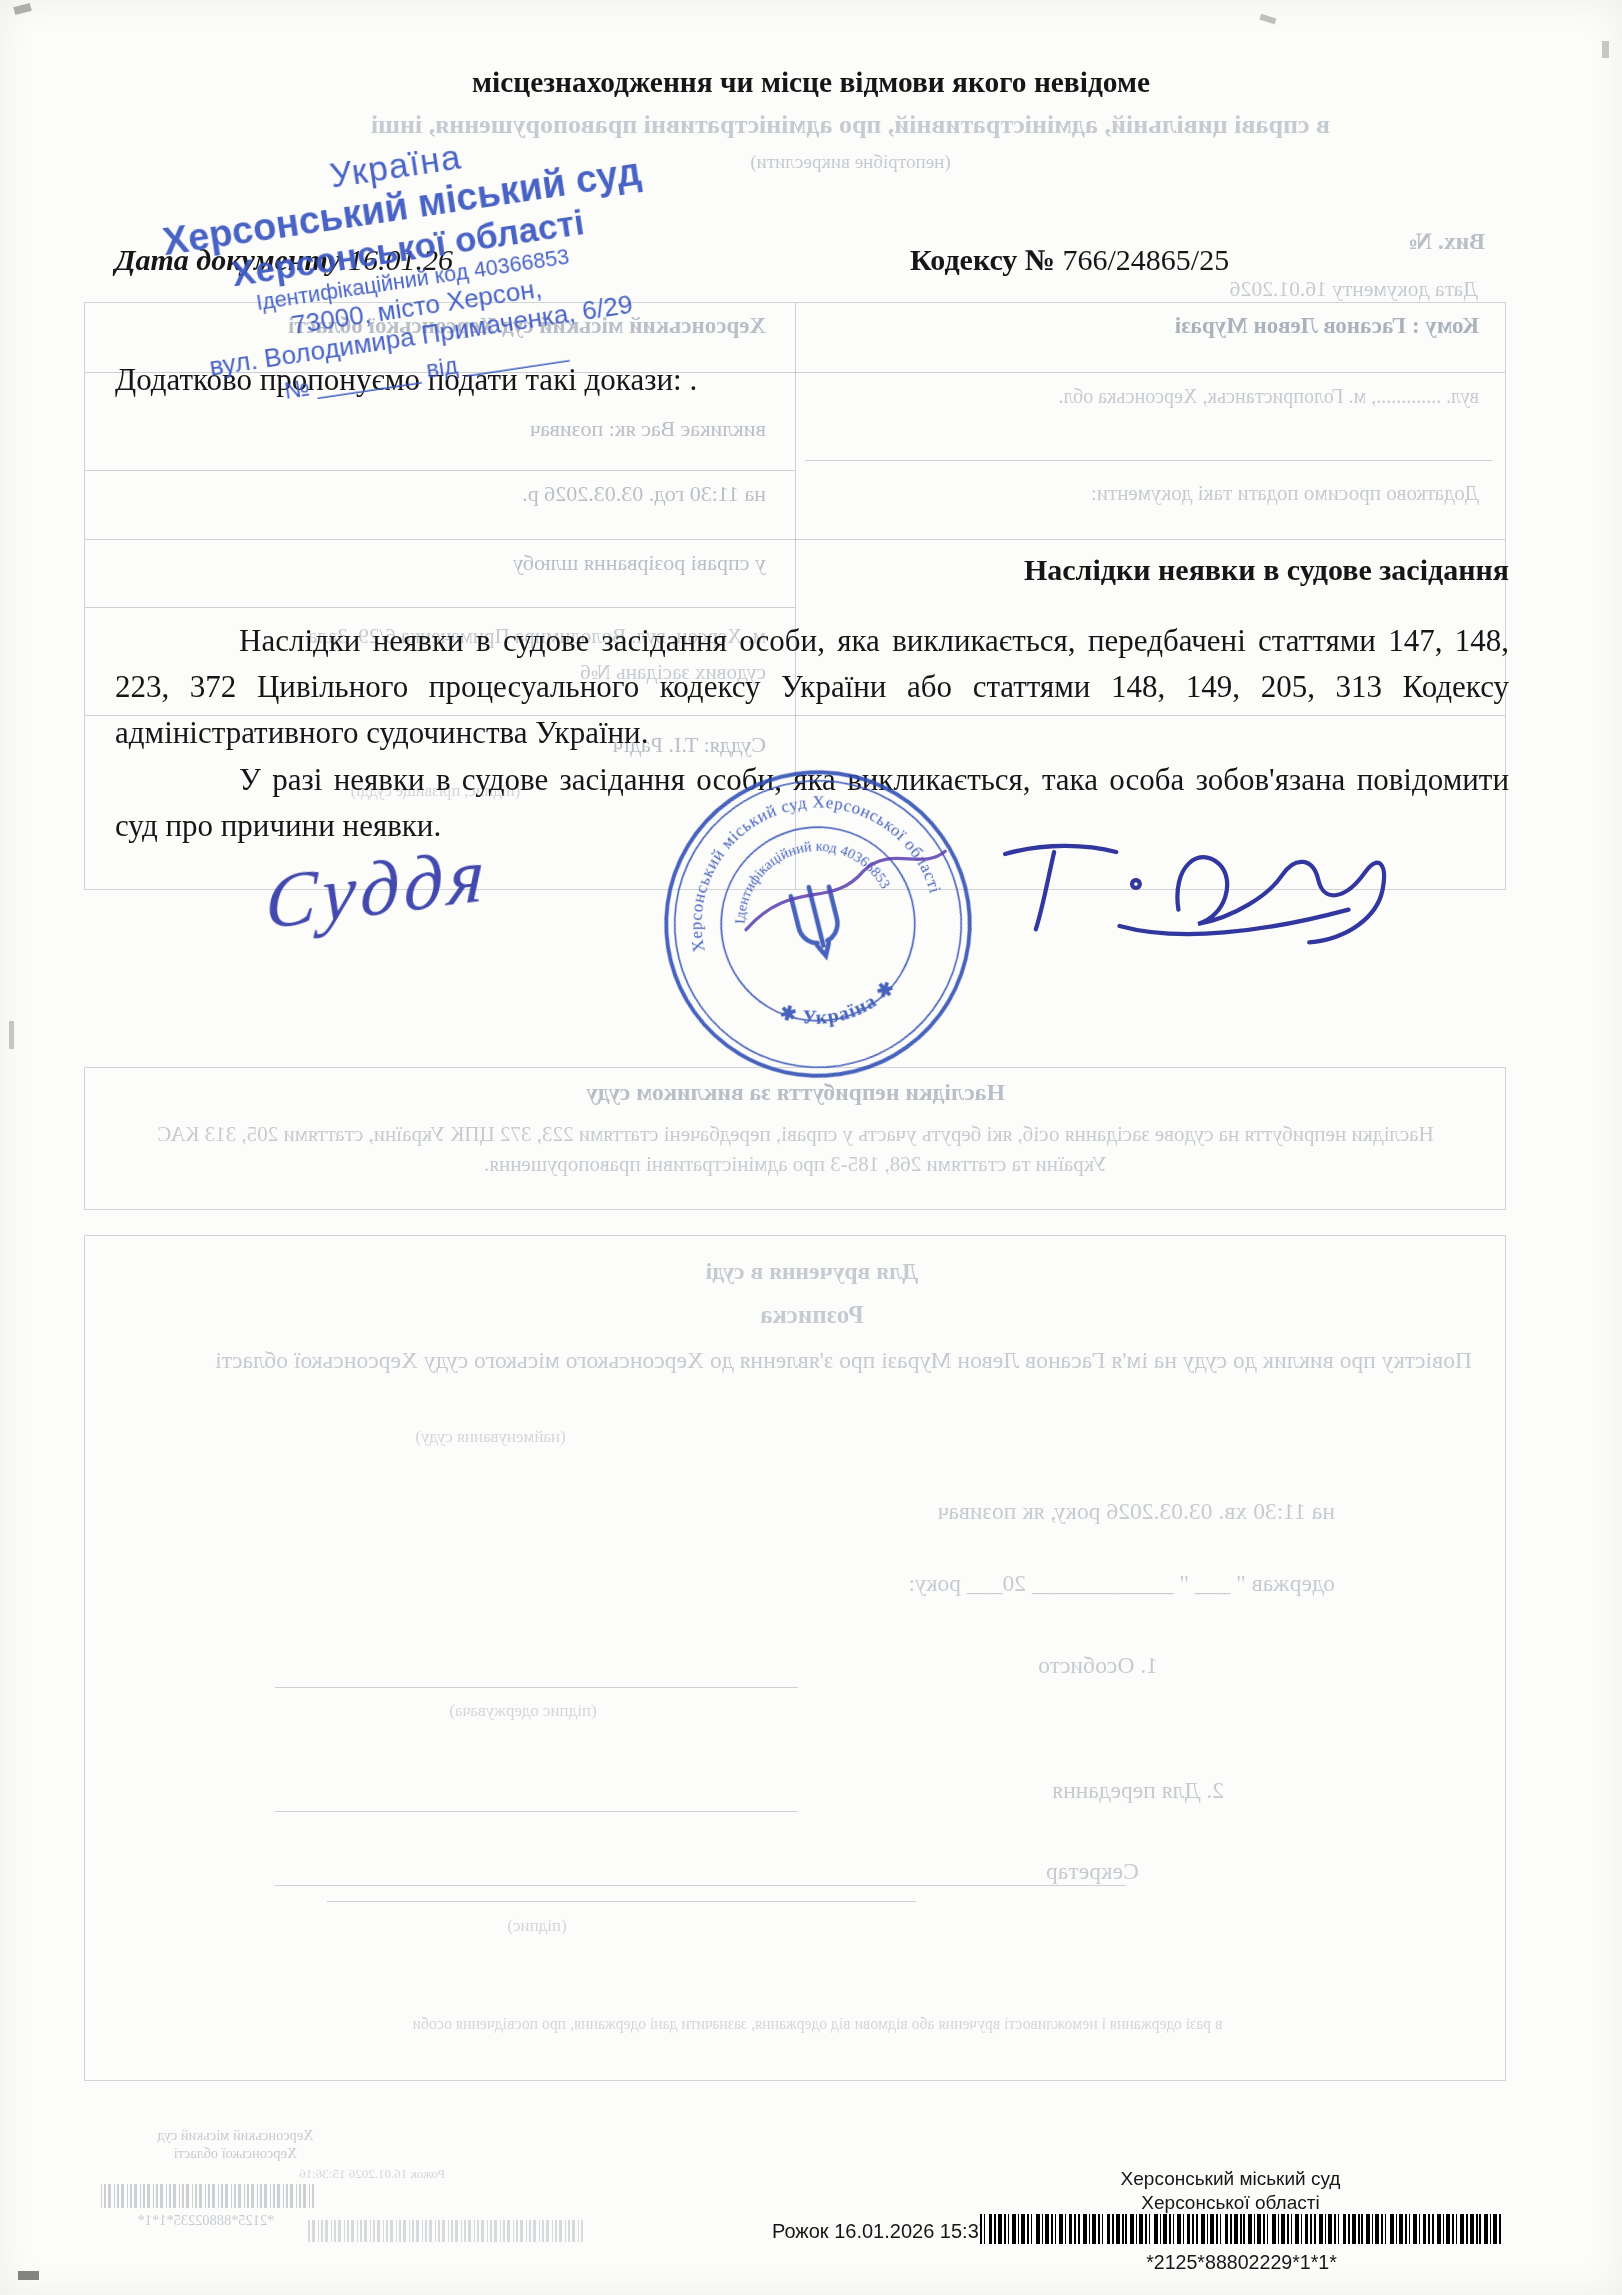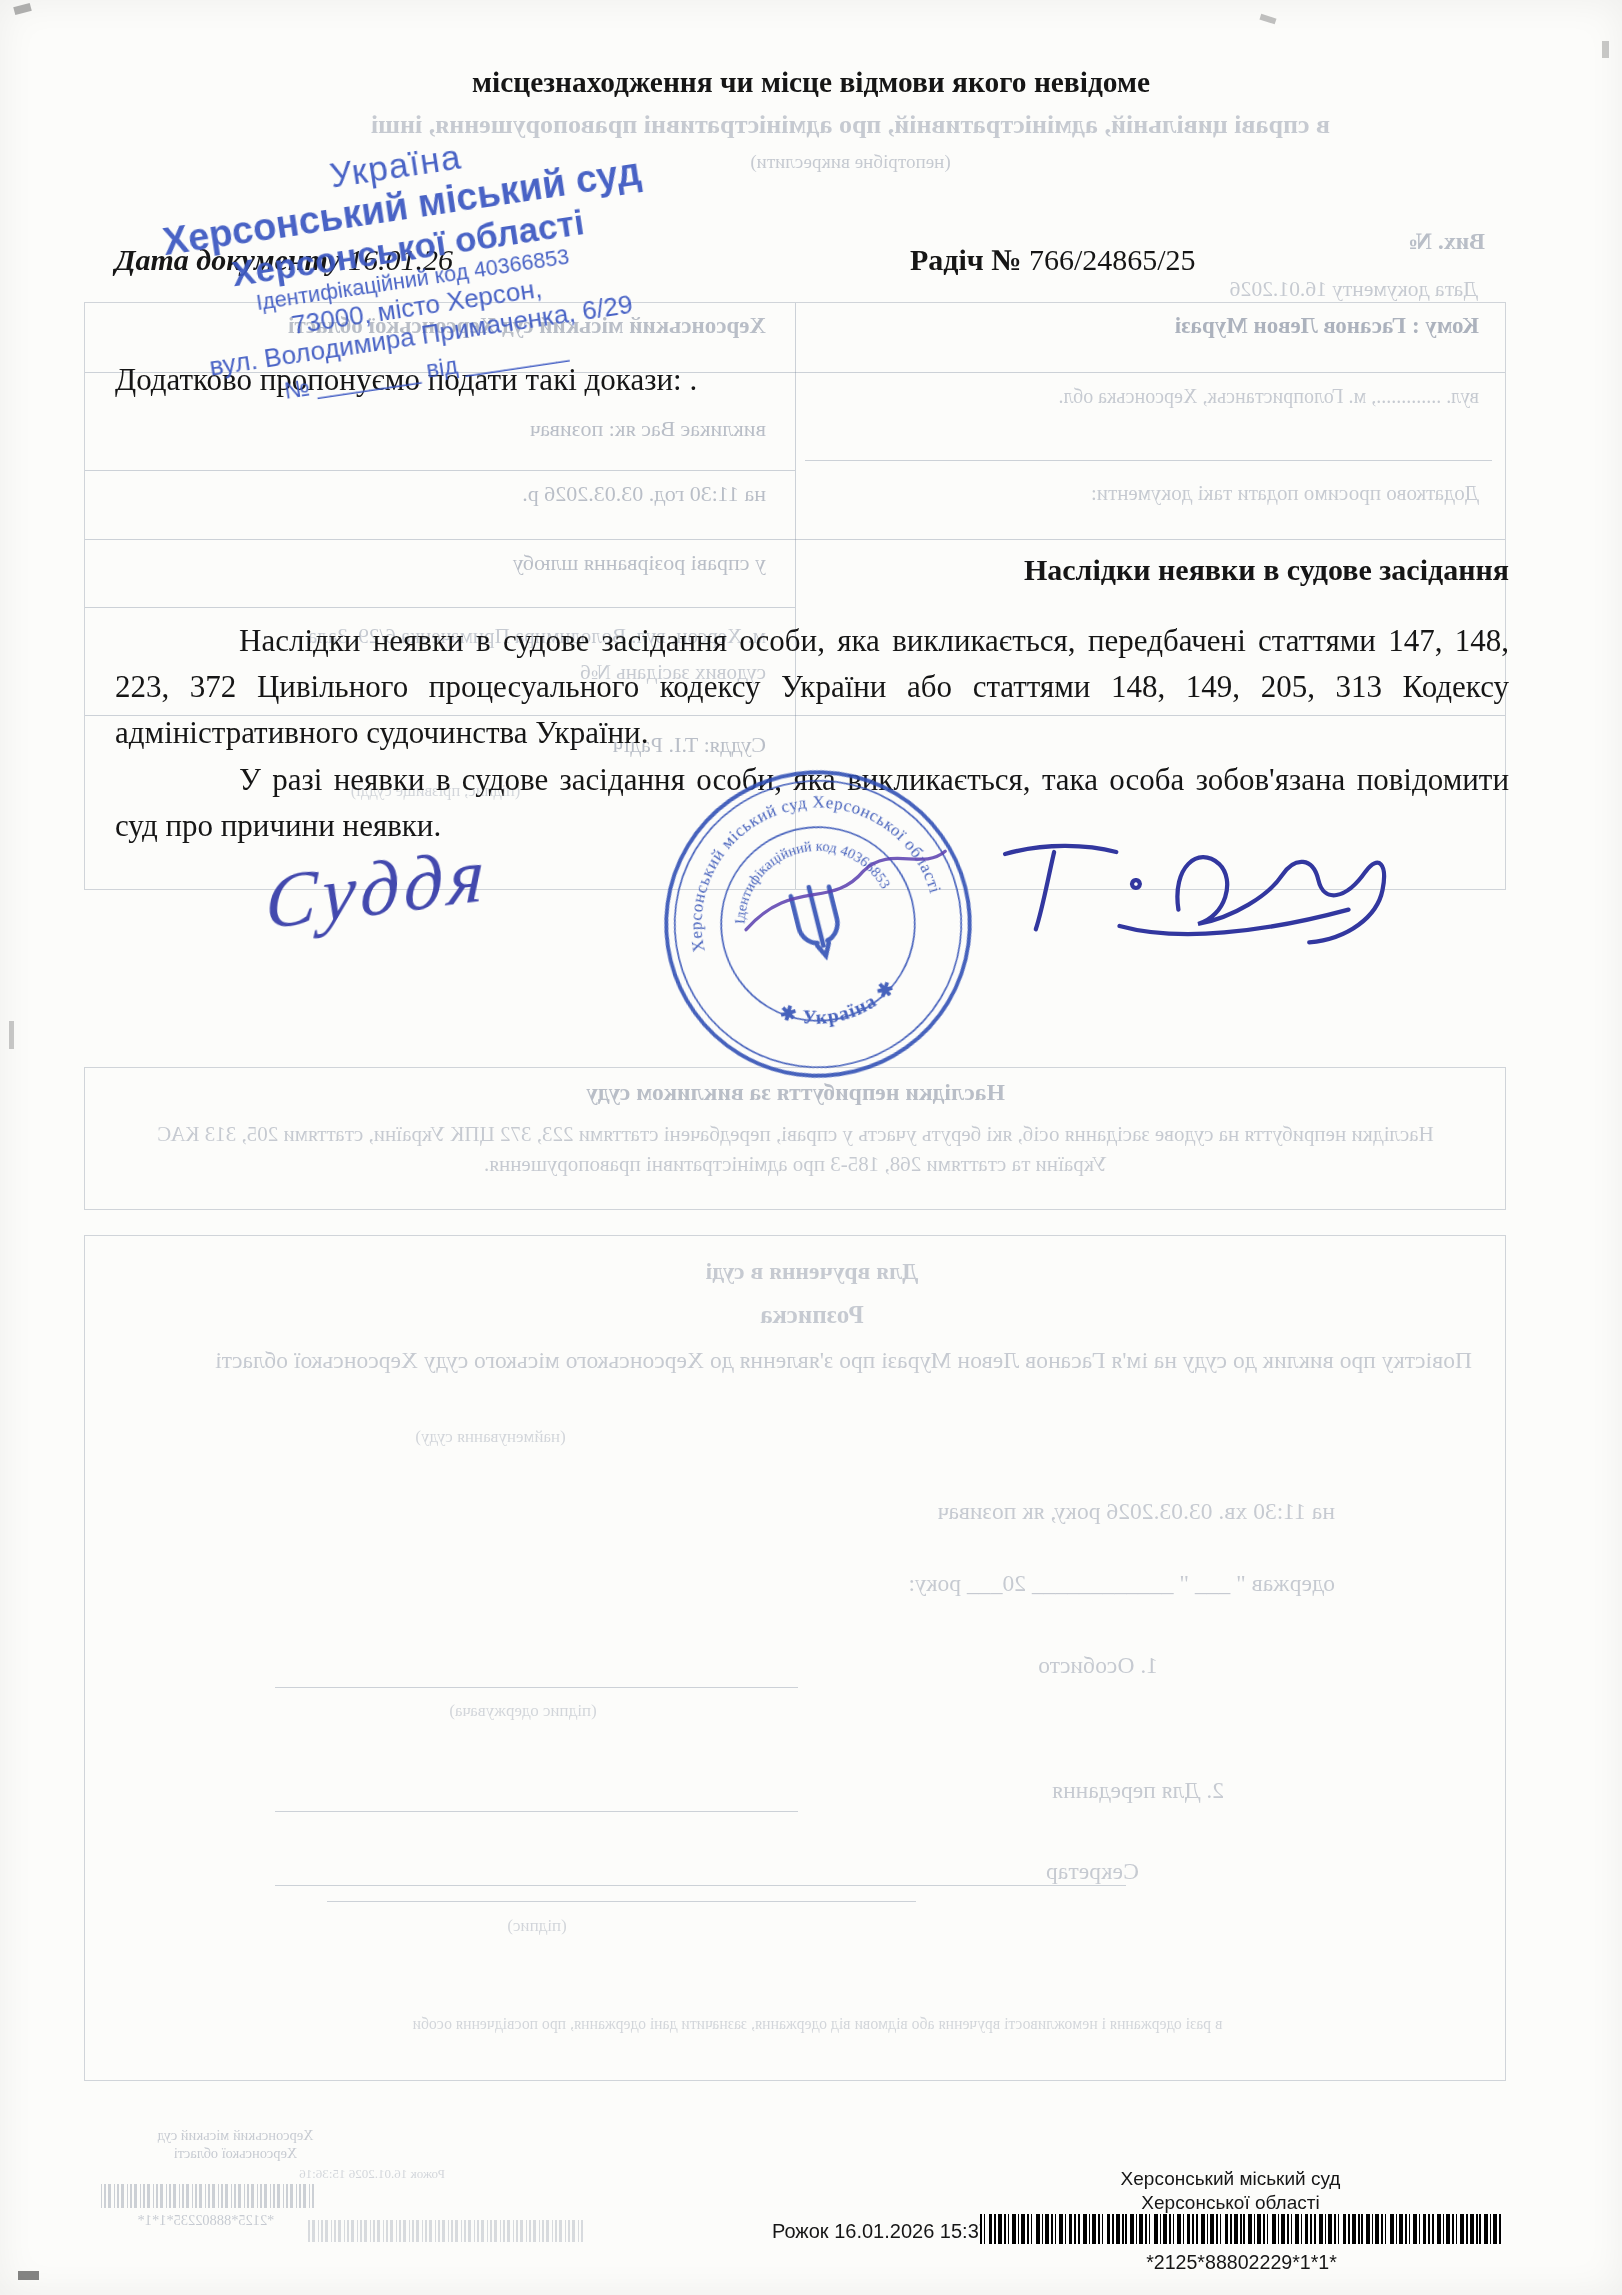--- a/index.html
+++ b/index.html
@@ -118,21 +118,21 @@
 
   <div class="b front title" style="left:183px; top:64px; width:1256px;">
     <div>місцезнаходження чи місце відмови якого невідоме</div>
   </div>
 
   <div class="b front" style="left:115px; top:243px; font-size:30px;font-style:italic;">
     <span style="font-weight:bold;">Дата документу</span>
     <span>16.01.26</span>
   </div>
   <div class="b front" style="left:910px; top:243px; font-size:30px;">
-    <span style="font-weight:bold;">Радіч №</span>
+    <span style="font-weight:bold;">Кодексу №</span>
     <span>766/24865/25</span>
   </div>
 
   <div class="b front bodytext" style="left:115px; top:357px; width:1394px;">
     <p class="noindent">Додатково пропонуємо подати такі докази: .</p>
   </div>
 
   <div class="b front heading2" style="left:115px; top:553px; width:1394px;">Наслідки неявки в судове засідання</div>
 
   <div class="b front bodytext" style="left:115px; top:618px; width:1394px;">

